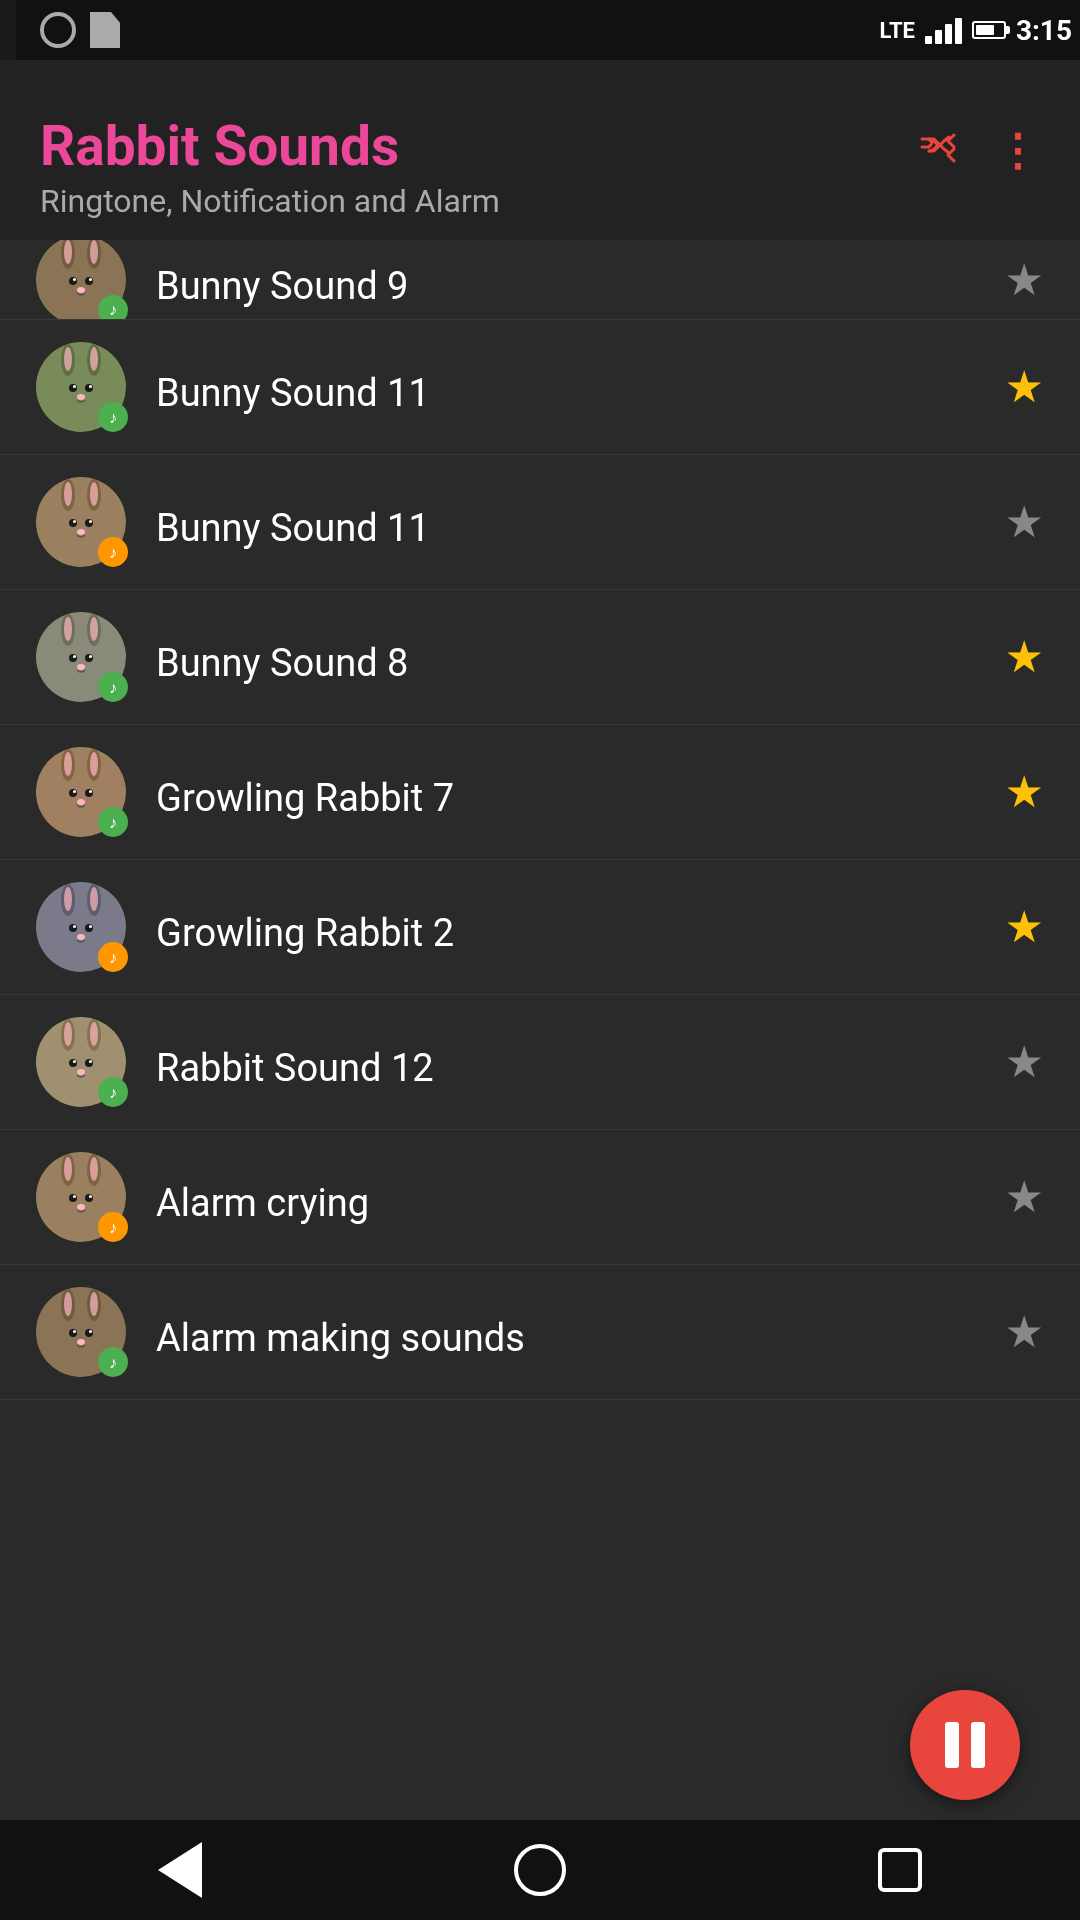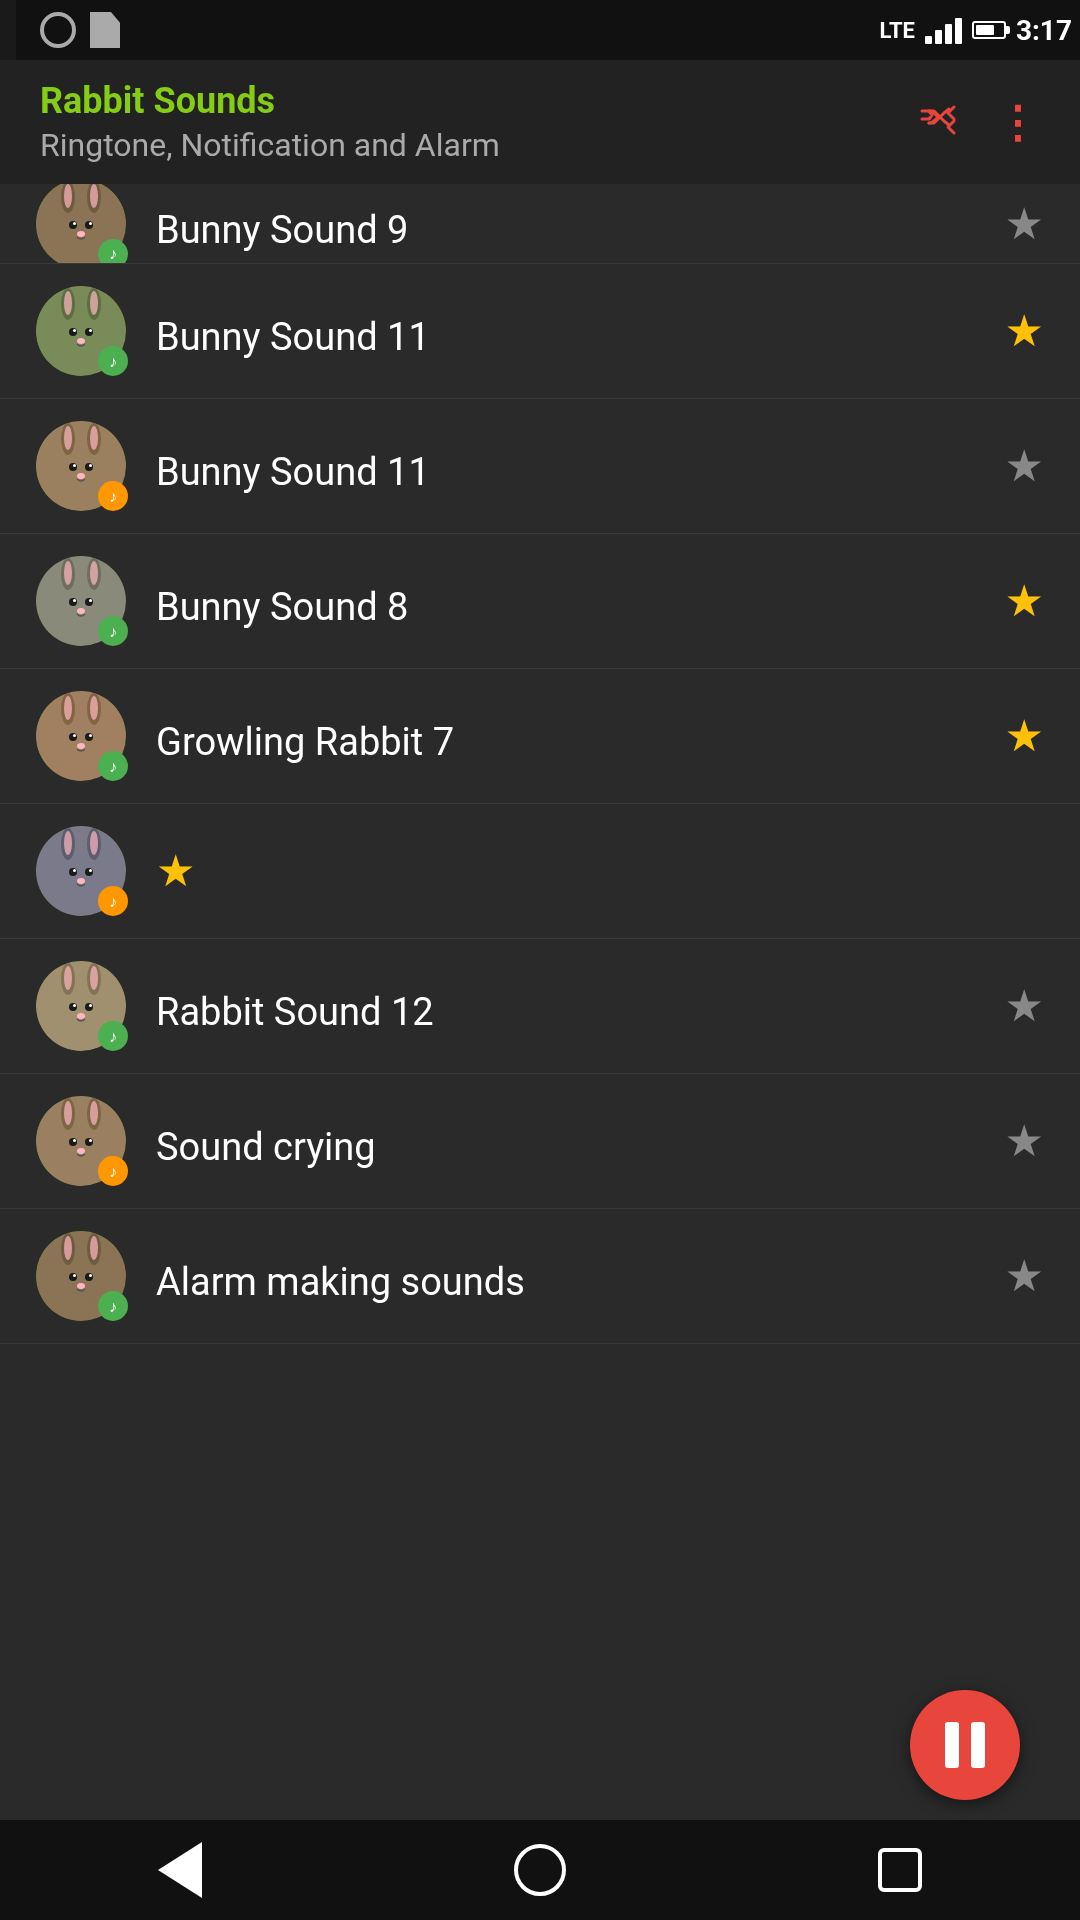--- a/index.html
+++ b/index.html
@@ -102,23 +102,24 @@
       padding: 20px 40px 20px 40px;
       display: flex;
       align-items: center;
       justify-content: space-between;
     }
     .header-title-group {
       display: flex;
       flex-direction: column;
     }
     .app-title {
-      font-size: 36px;
+      font-size: 55px;
       font-weight: bold;
-      color: #84cc16;
+      color: #ec4899;
+      margin-top: 34px;
     }
     .app-subtitle {
       font-size: 32px;
       color: #aaaaaa;
       margin-top: 4px;
     }
     .header-actions {
       display: flex;
       align-items: center;
       gap: 36px;
@@ -285,21 +286,21 @@
     <span class="lte-text">LTE</span>
     <div class="signal-icon">
       <div class="signal-bar" style="height:8px"></div>
       <div class="signal-bar" style="height:14px"></div>
       <div class="signal-bar" style="height:20px"></div>
       <div class="signal-bar" style="height:26px"></div>
     </div>
     <div class="battery-icon">
       <div class="battery-fill"></div>
     </div>
-    <span>3:17</span>
+    <span>3:15</span>
   </div>
 </div>
 
 <div class="app-header">
   <div class="header-title-group">
     <span class="app-title">Rabbit Sounds</span>
     <span class="app-subtitle">Ringtone, Notification and Alarm</span>
   </div>
   <div class="header-actions">
     <span class="shuffle-icon">
@@ -500,20 +501,21 @@
         <ellipse cx="45" cy="55" rx="4" ry="3" fill="#ffb6c1"></ellipse>
 
         <path d="M41 58 Q45 62 49 58" stroke="#555" stroke-width="1.5" fill="none"></path>
       </svg>
 
         </div>
         <div class="music-badge badge-orange">
           <span style="font-size:16px; color:white;">♪</span>
         </div>
       </div>
+      <span class="sound-name">Growling Rabbit 2</span>
       <span class="star-icon">★</span>
     </div>
     <div class="list-item">
       <div class="avatar-container">
         <div class="avatar-circle">
 
       <svg viewBox="0 0 90 90" xmlns="http://www.w3.org/2000/svg" width="90" height="90">
         <circle cx="45" cy="45" r="45" fill="#a09070"></circle>
 
         <ellipse cx="32" cy="18" rx="7" ry="16" fill="#807050" opacity="0.9"></ellipse>
@@ -563,21 +565,21 @@
         <ellipse cx="45" cy="55" rx="4" ry="3" fill="#ffb6c1"></ellipse>
 
         <path d="M41 58 Q45 62 49 58" stroke="#555" stroke-width="1.5" fill="none"></path>
       </svg>
 
         </div>
         <div class="music-badge badge-orange">
           <span style="font-size:16px; color:white;">♪</span>
         </div>
       </div>
-      <span class="sound-name">Sound crying</span>
+      <span class="sound-name">Alarm crying</span>
       <span class="star-icon empty">★</span>
     </div>
     <div class="list-item">
       <div class="avatar-container">
         <div class="avatar-circle">
 
       <svg viewBox="0 0 90 90" xmlns="http://www.w3.org/2000/svg" width="90" height="90">
         <circle cx="45" cy="45" r="45" fill="#8b7355"></circle>
 
         <ellipse cx="32" cy="18" rx="7" ry="16" fill="#6b5a3e" opacity="0.9"></ellipse>

